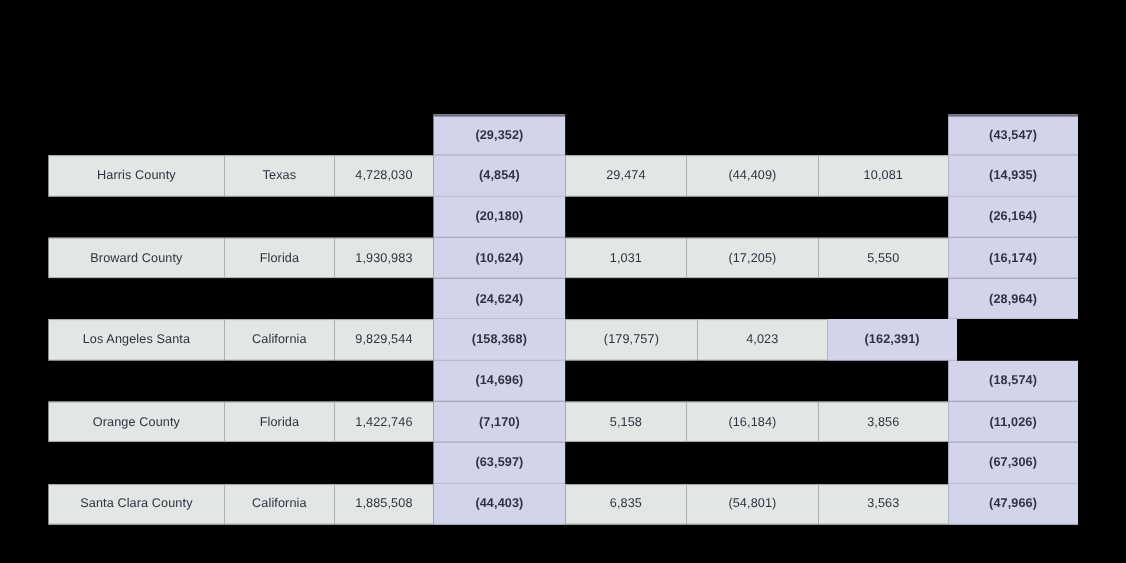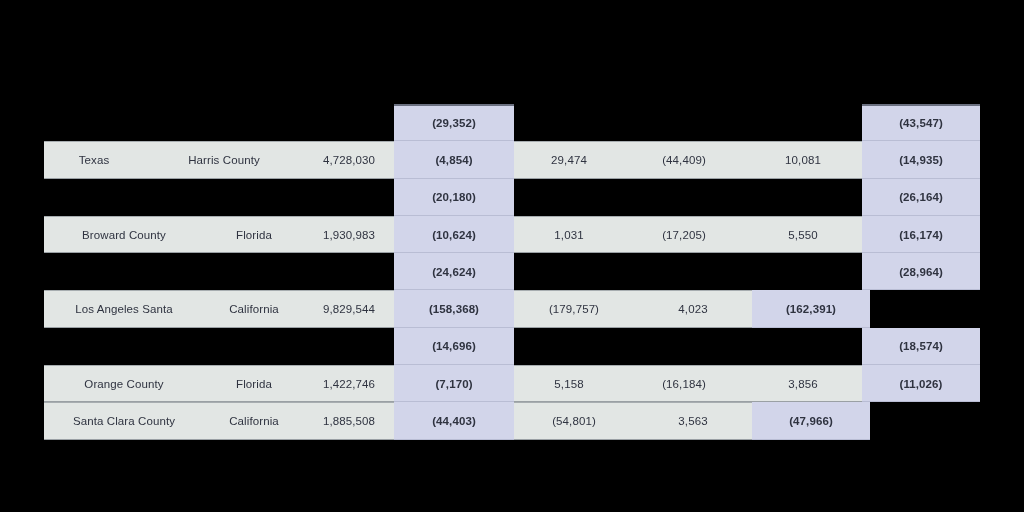--- a/index.html
+++ b/index.html
@@ -146,22 +146,22 @@
       <div class="cell c-state"></div>
       <div class="cell c-pop"></div>
       <div class="cell c-h1">(29,352)</div>
       <div class="cell c-n1"></div>
       <div class="cell c-n2"></div>
       <div class="cell c-n3"></div>
       <div class="cell c-h2">(43,547)</div>
     </div>
 
     <div class="row band-light">
+      <div class="cell c-county">Harris County</div>
       <div class="cell c-state">Texas</div>
-      <div class="cell c-county">Harris County</div>
       <div class="cell c-pop">4,728,030</div>
       <div class="cell c-h1">(4,854)</div>
       <div class="cell c-n1">29,474</div>
       <div class="cell c-n2">(44,409)</div>
       <div class="cell c-n3">10,081</div>
       <div class="cell c-h2">(14,935)</div>
     </div>
 
     <div class="row band-dark">
       <div class="cell c-county"></div>
@@ -221,25 +221,36 @@
       <div class="cell c-county">Orange County</div>
       <div class="cell c-state">Florida</div>
       <div class="cell c-pop">1,422,746</div>
       <div class="cell c-h1">(7,170)</div>
       <div class="cell c-n1">5,158</div>
       <div class="cell c-n2">(16,184)</div>
       <div class="cell c-n3">3,856</div>
       <div class="cell c-h2">(11,026)</div>
     </div>
 
+    <div class="row band-dark">
+      <div class="cell c-county"></div>
+      <div class="cell c-state"></div>
+      <div class="cell c-pop"></div>
+      <div class="cell c-h1">(63,597)</div>
+      <div class="cell c-n1"></div>
+      <div class="cell c-n2"></div>
+      <div class="cell c-n3"></div>
+      <div class="cell c-h2">(67,306)</div>
+    </div>
 
     <div class="row band-light">
       <div class="cell c-county">Santa Clara County</div>
       <div class="cell c-state">California</div>
       <div class="cell c-pop">1,885,508</div>
       <div class="cell c-h1">(44,403)</div>
+      <div class="cell c-n1">6,835</div>
       <div class="cell c-n2">(54,801)</div>
       <div class="cell c-n3">3,563</div>
       <div class="cell c-h2">(47,966)</div>
     </div>
 
   </div>
 </div>
 
 </body></html>

